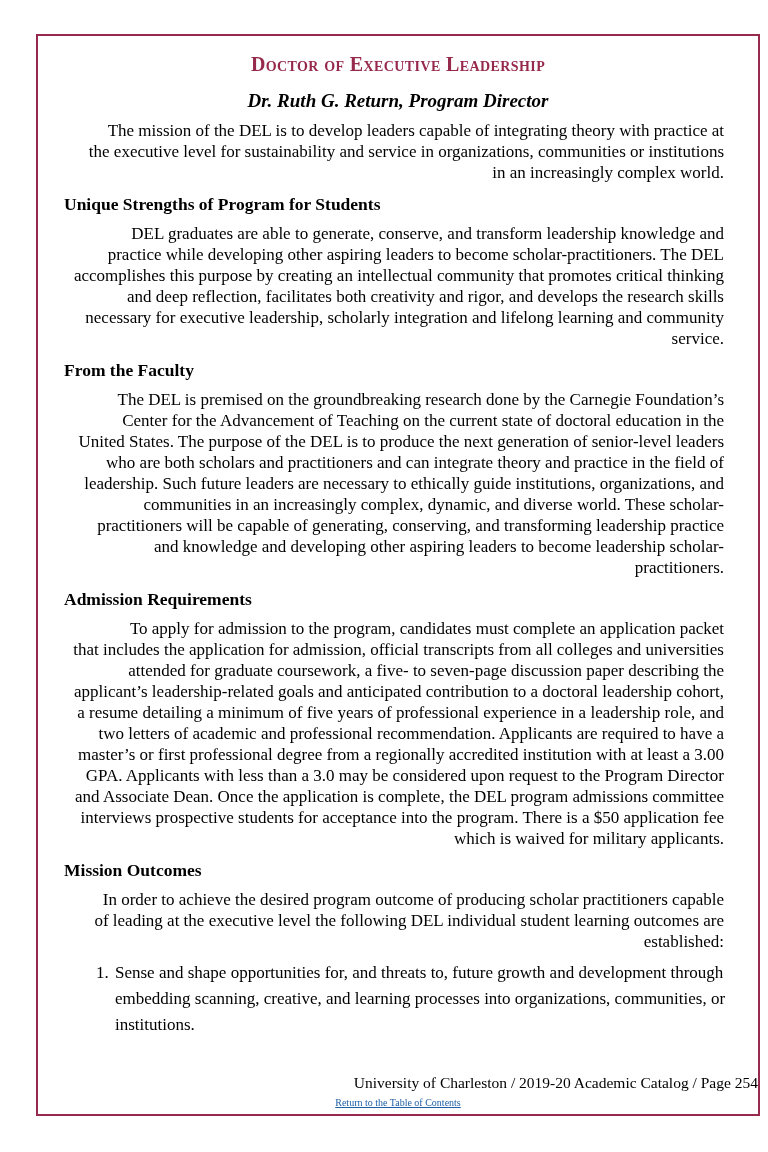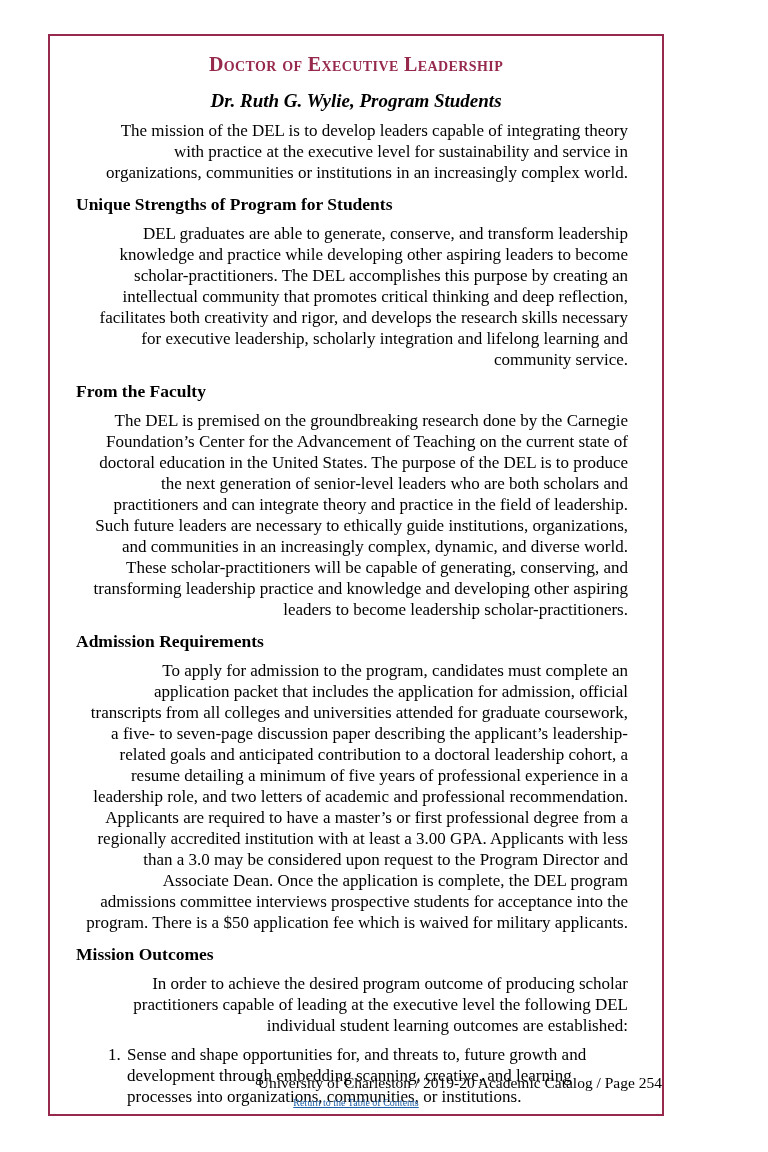--- a/index.html
+++ b/index.html
@@ -10,22 +10,22 @@
   * { box-sizing: border-box; }
   html, body {
     margin: 0; padding: 0;
     width: 768px; height: 1152px;
     background: #ffffff;
     font-family: "Liberation Serif", serif;
     color: var(--ink);
   }
   .page-frame {
     position: absolute;
-    left: 48px; top: 34px;
-    width: 616px; height: 1082px;
+    left: 36px; top: 34px;
+    width: 724px; height: 1082px;
     border: 2px solid var(--accent);
     padding: 16px 26px 0 26px;
     overflow: hidden;
   }
   .doc-title {
     margin: 0;
     text-align: center;
     font-size: 20px;
     line-height: 24px;
     font-weight: bold;
@@ -54,21 +54,21 @@
     margin: 8px;
     font-size: 17px;
     line-height: 21px;
     text-indent: 30px;
     text-align: right;
   }
   .outcomes-list {
     margin: 2px 0 0 0;
     padding-left: 49px;
     font-size: 17px;
-    line-height: 21px;
+    line-height: 26px;
     font-family: Liberation Serif, serif;
   }
   .outcomes-list li { padding-left: 2px; }
   .page-footer {
     position: absolute;
     left: 0; right: 0; bottom: 2px;
     text-align: center;
   }
   .catalog-line {
     font-size: 15.5px;
@@ -84,21 +84,21 @@
     text-decoration: underline;
     cursor: pointer;
   }
 </style>
 </head>
 <body>
 
 <div class="page-frame">
 
   <h1 class="doc-title">Doctor of Executive Leadership</h1>
-  <h2 class="doc-subtitle">Dr. Ruth G. Wylie, Program Students</h2>
+  <h2 class="doc-subtitle">Dr. Ruth G. Return, Program Director</h2>
 
   <section>
     <p class="body-para">The mission of the DEL is to develop leaders capable of integrating theory with practice at the executive level for sustainability and service in organizations, communities or institutions in an increasingly complex world.</p>
   </section>
 
   <section>
     <h3 class="section-heading">Unique Strengths of Program for Students</h3>
     <p class="body-para">DEL graduates are able to generate, conserve, and transform leadership knowledge and practice while developing other aspiring leaders to become scholar-practitioners. The DEL accomplishes this purpose by creating an intellectual community that promotes critical thinking and deep reflection, facilitates both creativity and rigor, and develops the research skills necessary for executive leadership, scholarly integration and lifelong learning and community service.</p>
   </section>
 

